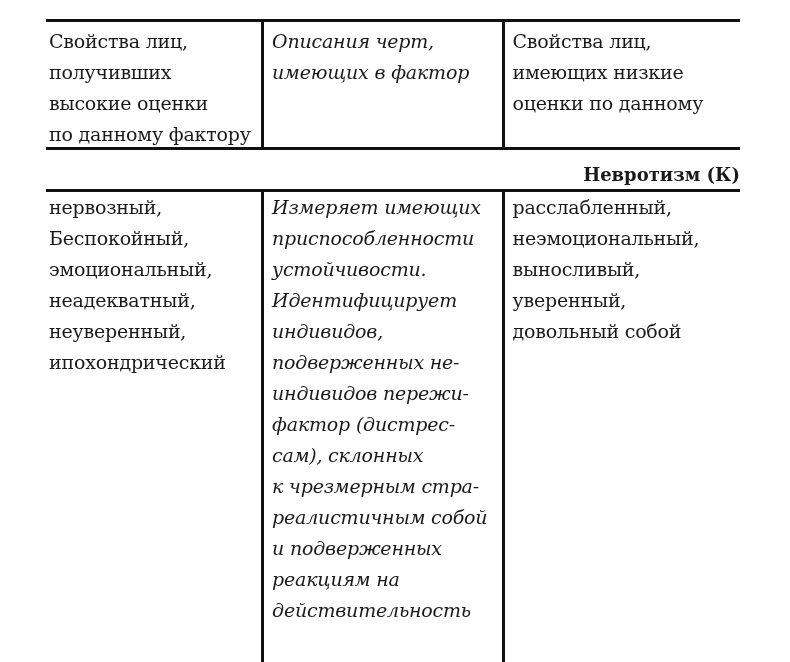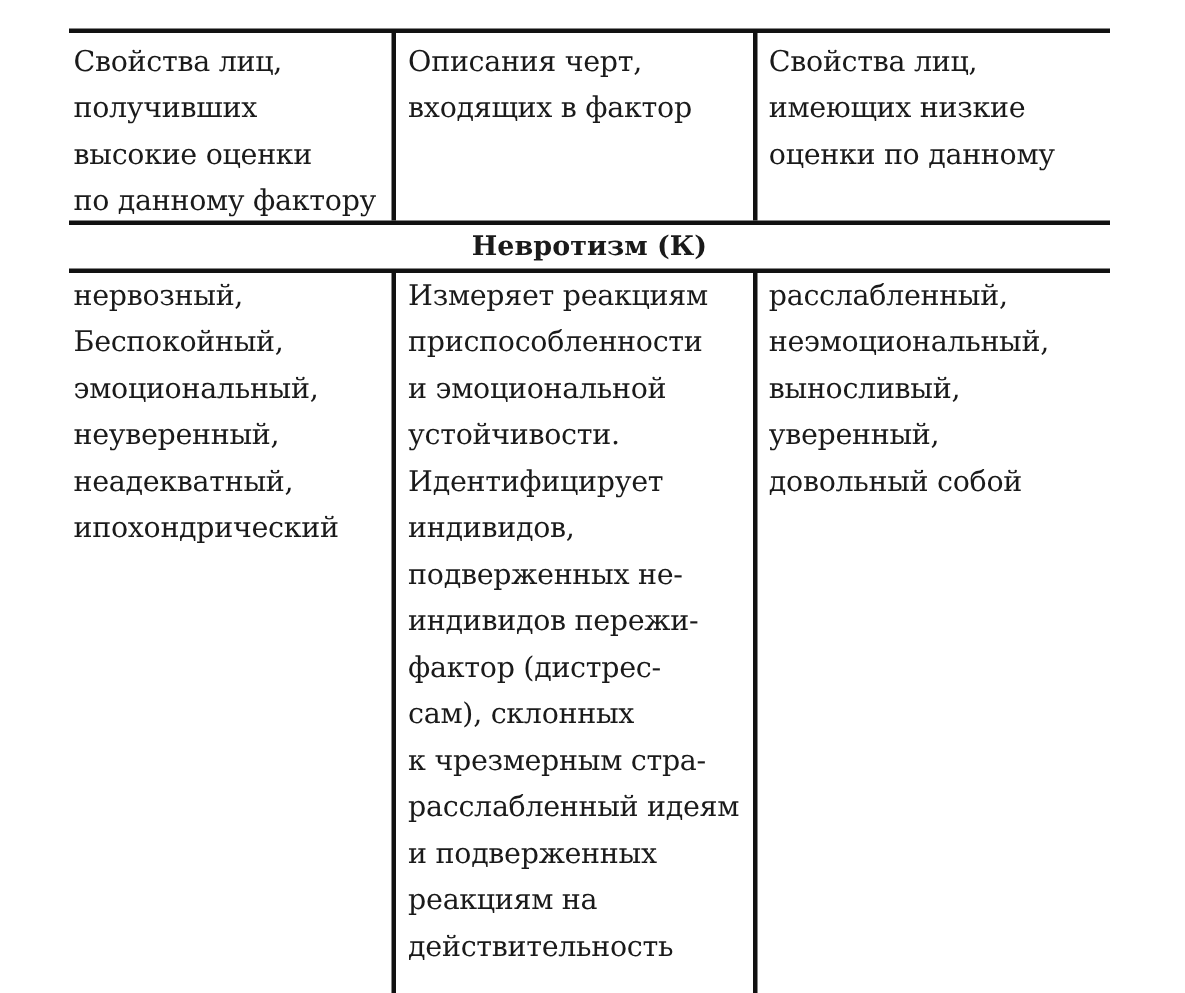--- a/index.html
+++ b/index.html
@@ -30,85 +30,85 @@
       display: flex;
       position: relative;
     }
     .cell {
       box-sizing: border-box;
       font-size: 19px;
       line-height: 31px;
       letter-spacing: -0.2px;
     }
     .c1 { width: 222px; padding-left: 3px; padding-right: 2px; }
-    .c2 { width: 248px; padding-left: 8px; border-left: 3px solid #111; }
+    .c2 { width: 248px; padding-left: 8px; border-left: 3px solid #111; font-style: italic; }
     .c3 { width: 246px; padding-left: 8px; border-left: 3px solid #111; }
     .header-row .cell { padding-top: 4px; padding-bottom: 1px; height: 125px; }
     .section-row {
       height: 29px;
-      text-align: center;
+      text-align: right;
       font-weight: bold;
       font-size: 18px;
       line-height: 29px;
+      margin-top: 10px;
     }
     .body-row .cell { padding-top: 0px; height: 490px; }
     .line { display: block; white-space: nowrap; }
   </style>
 </head>
 <body>
 
 <div class="table">
   <div class="rule"></div>
 
   <div class="row header-row">
     <div class="cell c1">
       <span class="line">Свойства лиц,</span>
       <span class="line">получивших</span>
       <span class="line">высокие оценки</span>
       <span class="line">по данному фактору</span>
     </div>
     <div class="cell c2">
       <span class="line">Описания черт,</span>
-      <span class="line">входящих в фактор</span>
+      <span class="line">имеющих в фактор</span>
     </div>
     <div class="cell c3">
       <span class="line">Свойства лиц,</span>
       <span class="line">имеющих низкие</span>
       <span class="line">оценки по данному</span>
     </div>
   </div>
 
   <div class="rule"></div>
 
   <div class="section-row">Невротизм (К)</div>
 
   <div class="rule"></div>
 
   <div class="row body-row">
     <div class="cell c1">
       <span class="line">нервозный,</span>
       <span class="line">Беспокойный,</span>
       <span class="line">эмоциональный,</span>
+      <span class="line">неадекватный,</span>
       <span class="line">неуверенный,</span>
-      <span class="line">неадекватный,</span>
       <span class="line">ипохондрический</span>
     </div>
     <div class="cell c2">
-      <span class="line">Измеряет реакциям</span>
+      <span class="line">Измеряет имеющих</span>
       <span class="line">приспособленности</span>
-      <span class="line">и эмоциональной</span>
       <span class="line">устойчивости.</span>
       <span class="line">Идентифицирует</span>
       <span class="line">индивидов,</span>
       <span class="line">подверженных не-</span>
       <span class="line">индивидов пережи-</span>
       <span class="line">фактор (дистрес-</span>
       <span class="line">сам), склонных</span>
       <span class="line">к чрезмерным стра-</span>
-      <span class="line">расслабленный идеям</span>
+      <span class="line">реалистичным собой</span>
       <span class="line">и подверженных</span>
       <span class="line">реакциям на</span>
       <span class="line">действительность</span>
     </div>
     <div class="cell c3">
       <span class="line">расслабленный,</span>
       <span class="line">неэмоциональный,</span>
       <span class="line">выносливый,</span>
       <span class="line">уверенный,</span>
       <span class="line">довольный собой</span>

